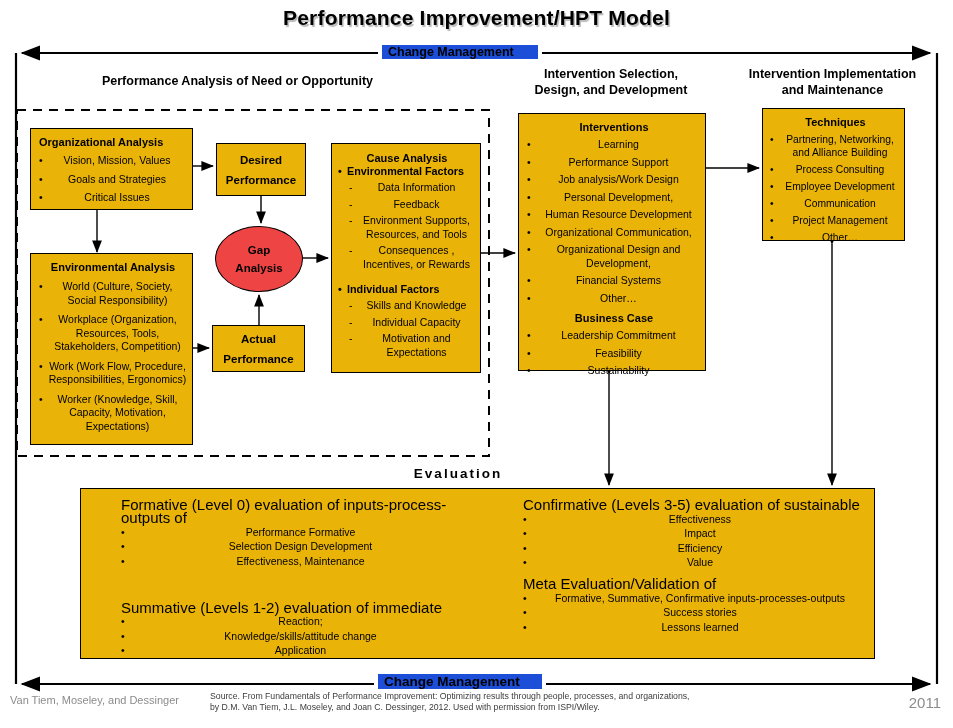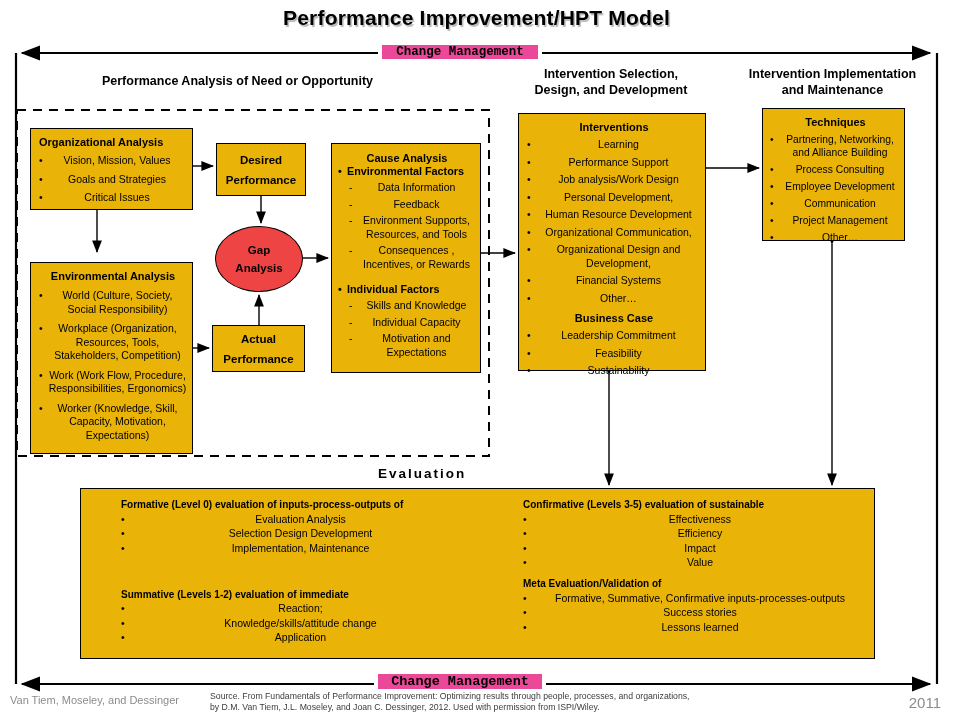--- a/index.html
+++ b/index.html
@@ -5,61 +5,61 @@
   * { margin:0; padding:0; box-sizing:border-box; }
   body { background:#ffffff; font-family:"Liberation Sans", sans-serif; color:#000; }
   .canvas { position:relative; width:953px; height:728px; background:#fff; overflow:hidden; }
 
   .abs { position:absolute; }
   svg.wires { position:absolute; left:0; top:0; width:953px; height:728px; pointer-events:none; }
 
   .page-title { left:0; top:6px; width:953px; text-align:center; font-size:21px; font-weight:bold;
                 letter-spacing:0.2px; text-shadow:1.5px 1.5px 1px rgba(0,0,0,0.28); }
 
-  .cm-label { font-weight:bold; font-size:12.5px; background:#ec4899; padding:0 6px; text-align:center;font-family:Liberation Mono, monospace; }
+  .cm-label { font-weight:bold; font-size:12.5px; background:#1d4ed8; padding:0 6px; text-align:left; }
   .cm-top { left:382px; top:45px; width:156px; }
   .cm-bottom { left:378px; top:674px; width:164px; font-size:13.5px; }
 
   .section-header { font-weight:bold; font-size:12.5px; text-align:center; line-height:16px; }
   .sh1 { left:55px; top:73px; width:365px; }
   .sh2 { left:515px; top:66px; width:192px; }
   .sh3 { left:730px; top:66px; width:205px; }
 
   .box { position:absolute; border:1.4px solid #000; background:#eab308; }
   .box-title { font-weight:bold; font-size:11px; line-height:14px; }
   .tc { text-align:center; }
 
   ul.blist, ul.dlist { list-style:none;text-align:center; }
   ul.blist > li { position:relative; padding-left:9px; font-size:10.5px; line-height:13.5px; margin-top:5px; }
   ul.blist > li::before { content:"\2022"; position:absolute; left:0; top:0; }
   ul.dlist > li { position:relative; padding-left:8px; margin-left:11px; font-size:10.5px; line-height:13.5px; margin-top:3px; }
   ul.dlist > li::before { content:"-"; position:absolute; left:0; top:0; }
 
   .org-box   { left:30px;  top:128px; width:163px; height:82px;  padding:6px 6px 4px 8px; }
-  .env-box   { left:30px;  top:262px; width:163px; height:192px; padding:6px 5px 4px 8px; }
+  .env-box   { left:30px;  top:253px; width:163px; height:192px; padding:6px 5px 4px 8px; }
   .env-box ul.blist > li { margin-top:6px; }
   .small-box { text-align:center; font-weight:bold; font-size:11.5px; display:flex; flex-direction:column; justify-content:center; gap:8px; }
   .desired-box { left:216px; top:143px; width:90px;  height:53px; }
   .actual-box  { left:212px; top:325px; width:93px;  height:47px; }
   .gap-ellipse { left:215px; top:226px; width:88px;  height:66px; border:1.4px solid #000; border-radius:50%;
                  background:#ef4444; gap:6px; }
   .cause-box { left:331px; top:143px; width:150px; height:230px; padding:7px 4px 4px 6px; }
   .group-head { position:relative; padding-left:9px; font-weight:bold; font-size:10.8px; line-height:13px; margin-top:0; }
   .group-head::before { content:"\2022"; position:absolute; left:0; top:0; }
   .intv-box  { left:518px; top:113px; width:188px; height:258px; padding:6px 4px 4px 8px; }
   .intv-box ul.blist > li { margin-top:4px; }
   .tech-box  { left:762px; top:108px; width:143px; height:133px; padding:6px 3px 4px 7px; }
   .tech-box ul.blist > li { margin-top:4px; line-height:13px; font-size:10.3px; }
 
-  .eval-label { left:378px; top:466px; width:160px; font-weight:bold; font-size:13.5px; letter-spacing:2px; }
+  .eval-label { left:378px; top:466px; width:160px; text-align:center; font-weight:bold; font-size:13.5px; letter-spacing:2px; }
   .eval-box   { left:80px; top:488px; width:795px; height:171px; }
   .eval-col   { position:absolute; top:9px; }
   .eval-col-left  { left:40px;  width:350px; }
   .eval-col-right { left:442px; width:345px; }
-  .eval-head { font-weight:bold; font-size:10px; line-height:13px; }
+  .eval-head { font-weight:normal; font-size:15px; line-height:13px; }
   .eval-col ul.blist > li { margin-top:1.5px; line-height:13px; }
   .eval-block2-left  { margin-top:33px; }
   .eval-block2-right { margin-top:8px; }
 
   .footer-authors { left:10px; top:694px; font-size:11px; color:#8c8c8c; }
   .footer-year    { right:12px; top:694px; font-size:15px; color:#8c8c8c; }
   .footer-source  { left:210px; top:691px; width:530px; font-size:8.7px; line-height:10.5px; color:#3c3c3c; }
 </style>
 </head>
 <body>
@@ -190,37 +190,37 @@
         <li>Project Management</li>
         <li>Other…</li>
       </ul>
   </div>
 
   <div class="abs eval-label">Evaluation</div>
   <div class="box eval-box">
     <div class="eval-col eval-col-left">
       <div class="eval-head">Formative (Level 0) evaluation of inputs-process-outputs of</div>
       <ul class="blist">
-          <li>Evaluation Analysis</li>
+          <li>Performance Formative</li>
           <li>Selection Design Development</li>
-          <li>Implementation, Maintenance</li>
+          <li>Effectiveness, Maintenance</li>
         </ul>
       <div class="eval-head eval-block2-left">Summative (Levels 1-2) evaluation of immediate</div>
       <ul class="blist">
           <li>Reaction;</li>
           <li>Knowledge/skills/attitude change</li>
           <li>Application</li>
         </ul>
     </div>
     <div class="eval-col eval-col-right">
       <div class="eval-head">Confirmative (Levels 3-5) evaluation of sustainable</div>
       <ul class="blist">
           <li>Effectiveness</li>
+          <li>Impact</li>
           <li>Efficiency</li>
-          <li>Impact</li>
           <li>Value</li>
         </ul>
       <div class="eval-head eval-block2-right">Meta Evaluation/Validation of</div>
       <ul class="blist">
           <li>Formative, Summative, Confirmative inputs-processes-outputs</li>
           <li>Success stories</li>
           <li>Lessons learned</li>
         </ul>
     </div>
   </div>

